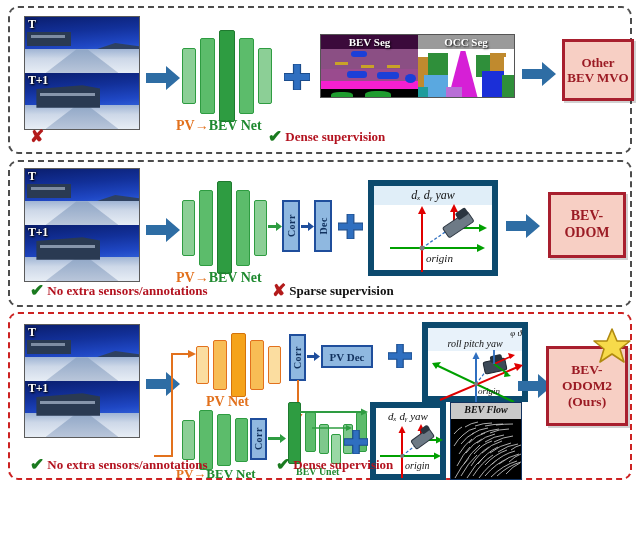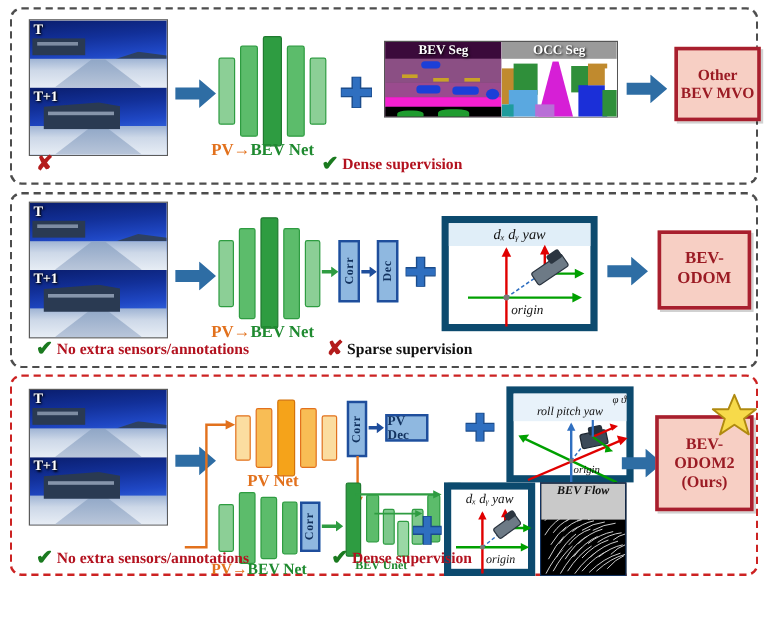--- a/index.html
+++ b/index.html
@@ -70,21 +70,21 @@
      font-family:"Liberation Serif",serif;}
   .bevseg{position:relative;width:97px;height:62px;overflow:hidden;background:#7b3f72;}
   .occseg{position:relative;width:96px;height:62px;overflow:hidden;background:#ffffff;}
   .occcap-bg{position:absolute;top:0;left:0;right:0;height:14px;background:#9a9a9a;z-index:3;}
 
   
   .posebox{position:absolute;background:#ffffff;border:6px solid #0c4a6e;box-sizing:border-box;}
   .posecap{position:absolute;left:0;right:0;top:0;text-align:center;
      font-style:italic;font-family:"Liberation Serif",serif;color:#111;z-index:3;}
   .flowbox{position:absolute;border:1px solid #12325f;box-sizing:border-box;background:#000;overflow:hidden;}
-  .flowcap{position:absolute;left:0;right:0;top:0;height:30px;background:#c9c9c9;
+  .flowcap{position:absolute;left:0;right:0;top:0;height:16px;background:#c9c9c9;
      text-align:center;font-style:italic;font-weight:bold;font-size:10px;z-index:3;
      font-family:"Liberation Serif",serif;color:#111;line-height:13px;}
 
   
   .outbox{position:absolute;background:#f7cfc4;border:3px solid #a81f2e;box-sizing:border-box;
      display:flex;flex-direction:column;align-items:center;justify-content:center;
      color:#9b1b24;font-weight:bold;font-family:"Liberation Serif",serif;
      box-shadow:2px 2px 0 rgba(0,0,0,0.18);}
   .outbox div{line-height:1.18;white-space:nowrap;text-align:center;}
 
@@ -365,21 +365,21 @@
     <div class="netlabel lbl-pv" style="left:196px;top:80px;font-size:14px;">PV Net</div>
 
     <div class="vbox" style="left:279px;top:20px;width:17px;height:47px;">
       <span>Corr</span>
     </div>
     <div class="bigarrow" style="left:297px;top:38px;">
       <svg width="13" height="9" viewBox="0 0 13 9">
           <path d="M0 3 H7 V0 L13 4.5 L7 9 V6 H0 Z" fill="#1f4e9c"></path>
         </svg>
     </div>
-    <div class="hbox" style="left:311px;top:31px;width:36px;height:23px;">
+    <div class="hbox" style="left:311px;top:31px;width:52px;height:23px;">
       <span>PV Dec</span>
     </div>
 
     <svg width="16" height="46" viewBox="0 0 16 46" style="position:absolute;left:280px;top:66px;">
       <path d="M8 0 V36" stroke="#e2711d" stroke-width="2" fill="none"></path>
       <path d="M8 42 l-4.5 -8 h9 Z" fill="#e2711d"></path>
     </svg>
 
     <div class="plus" style="left:378px;top:30px;">
       <svg width="24" height="24" viewBox="0 0 26 26">

